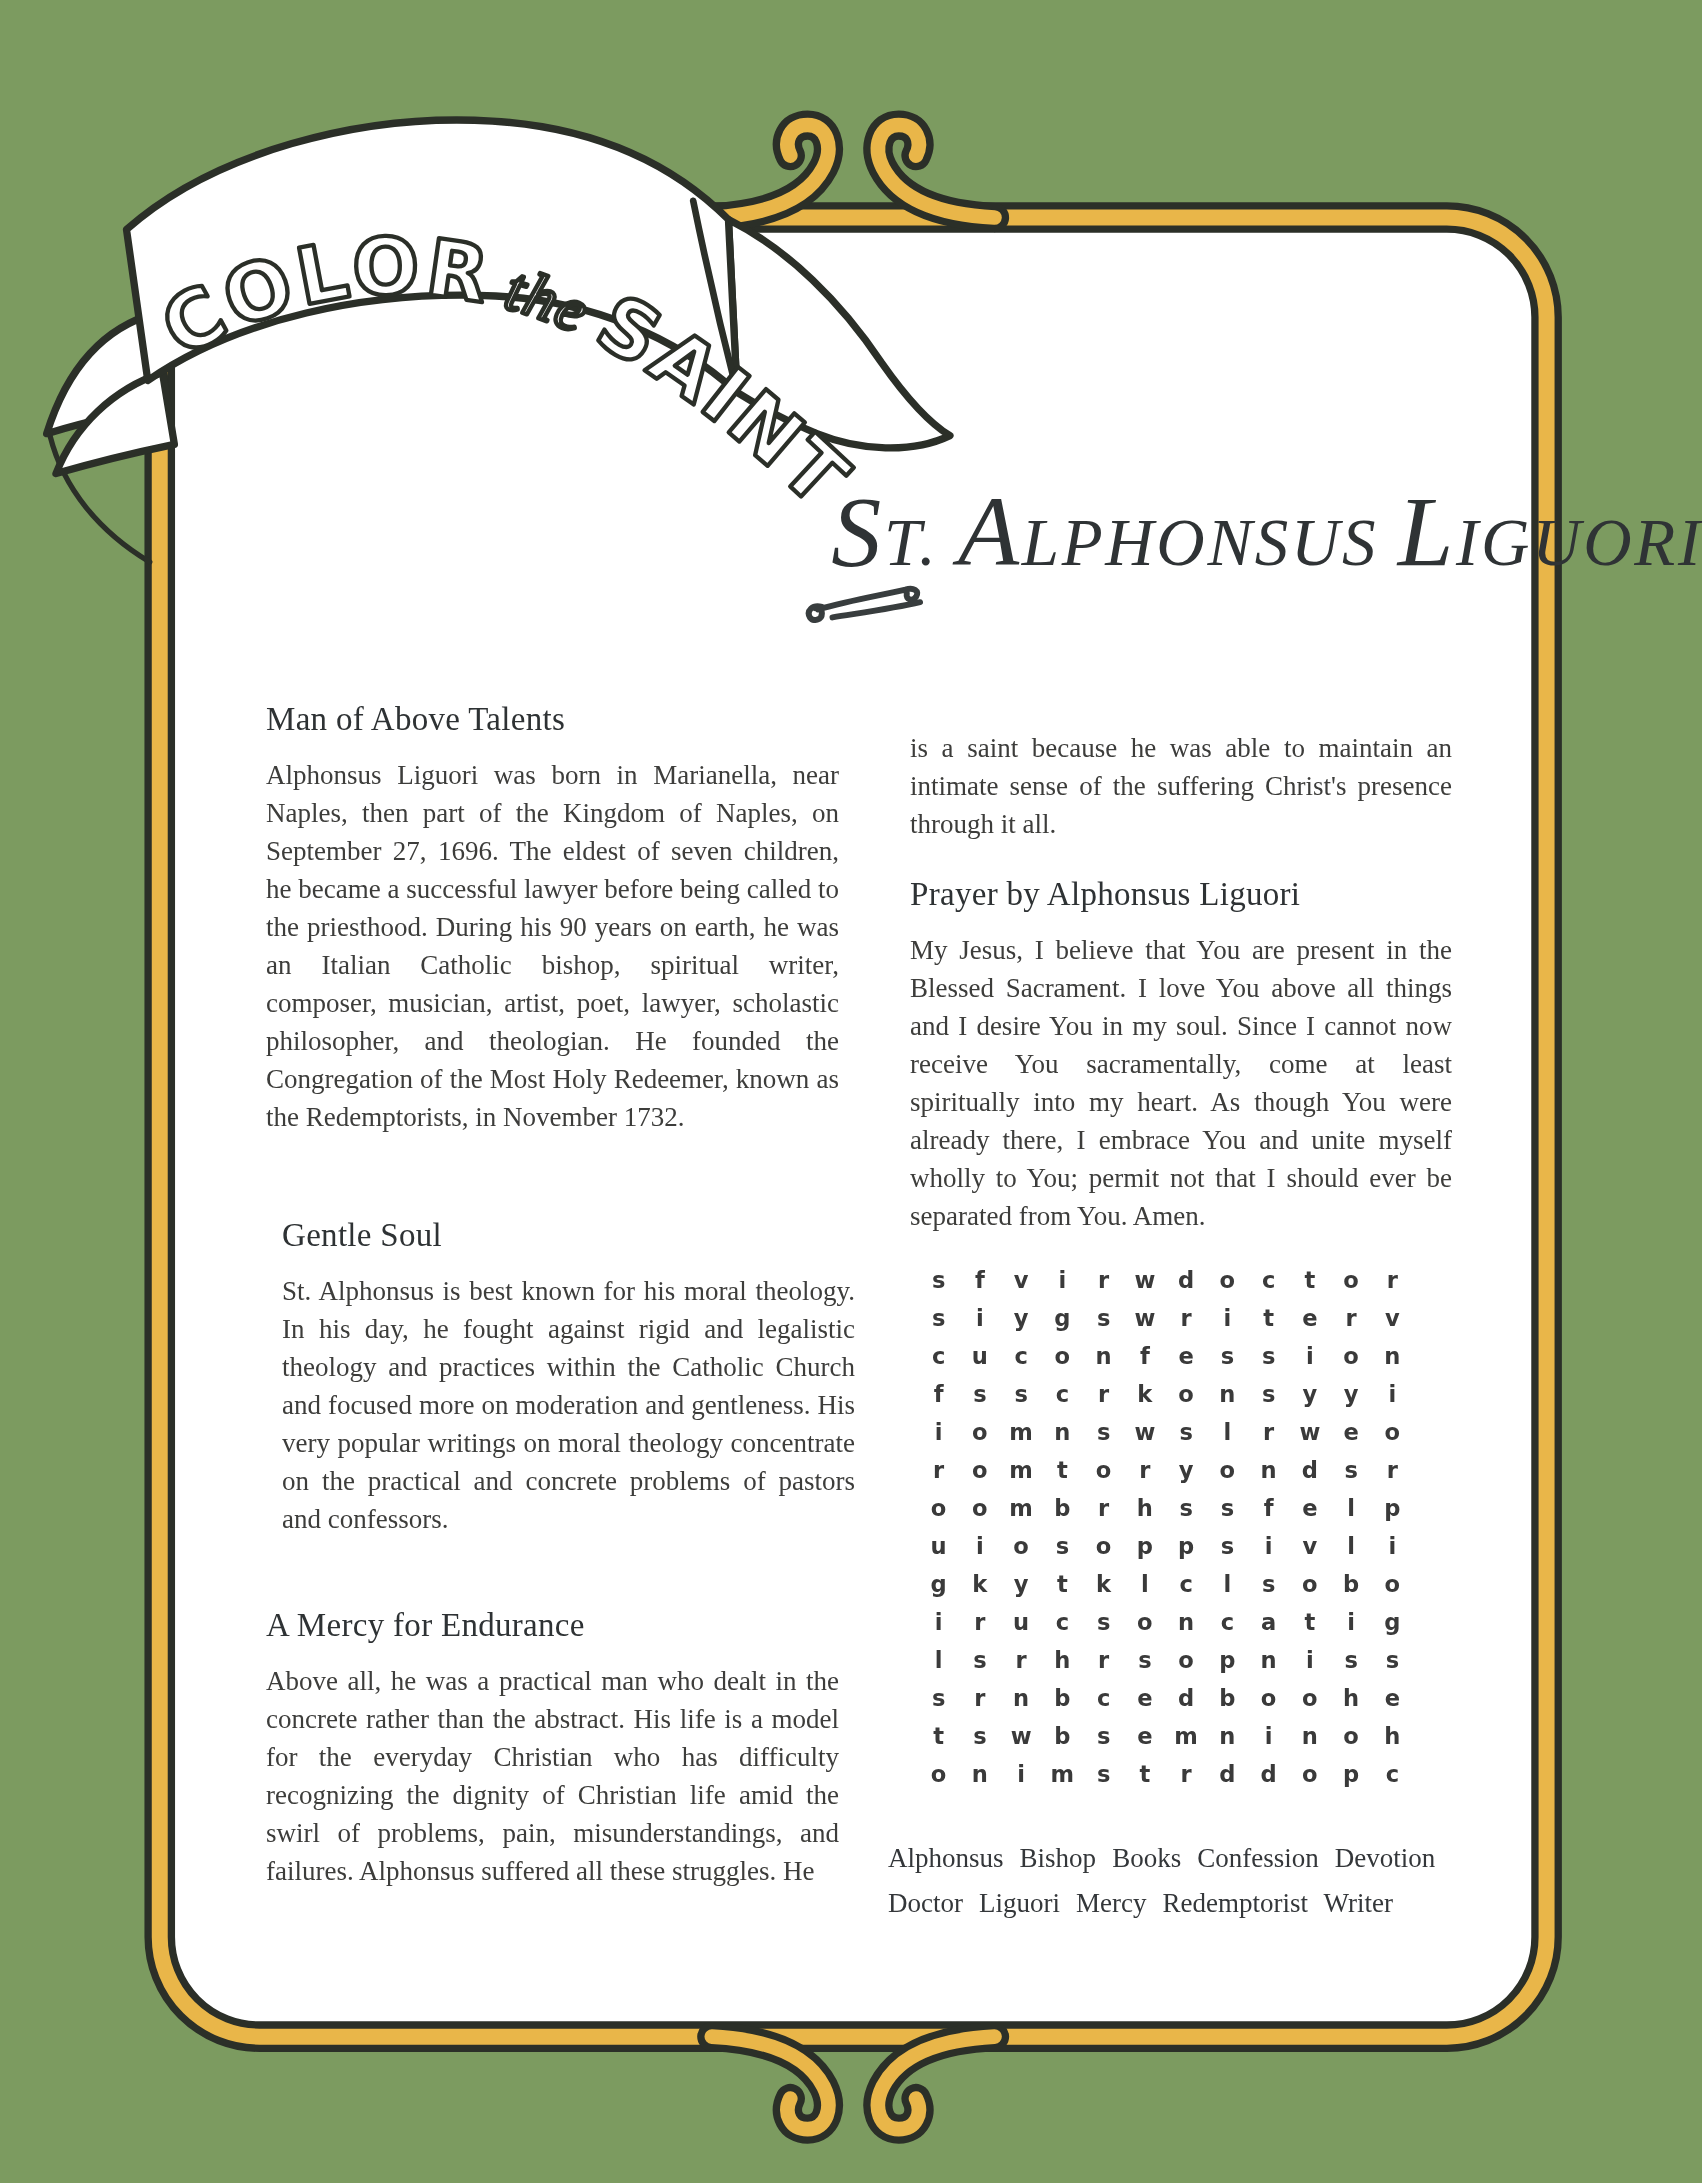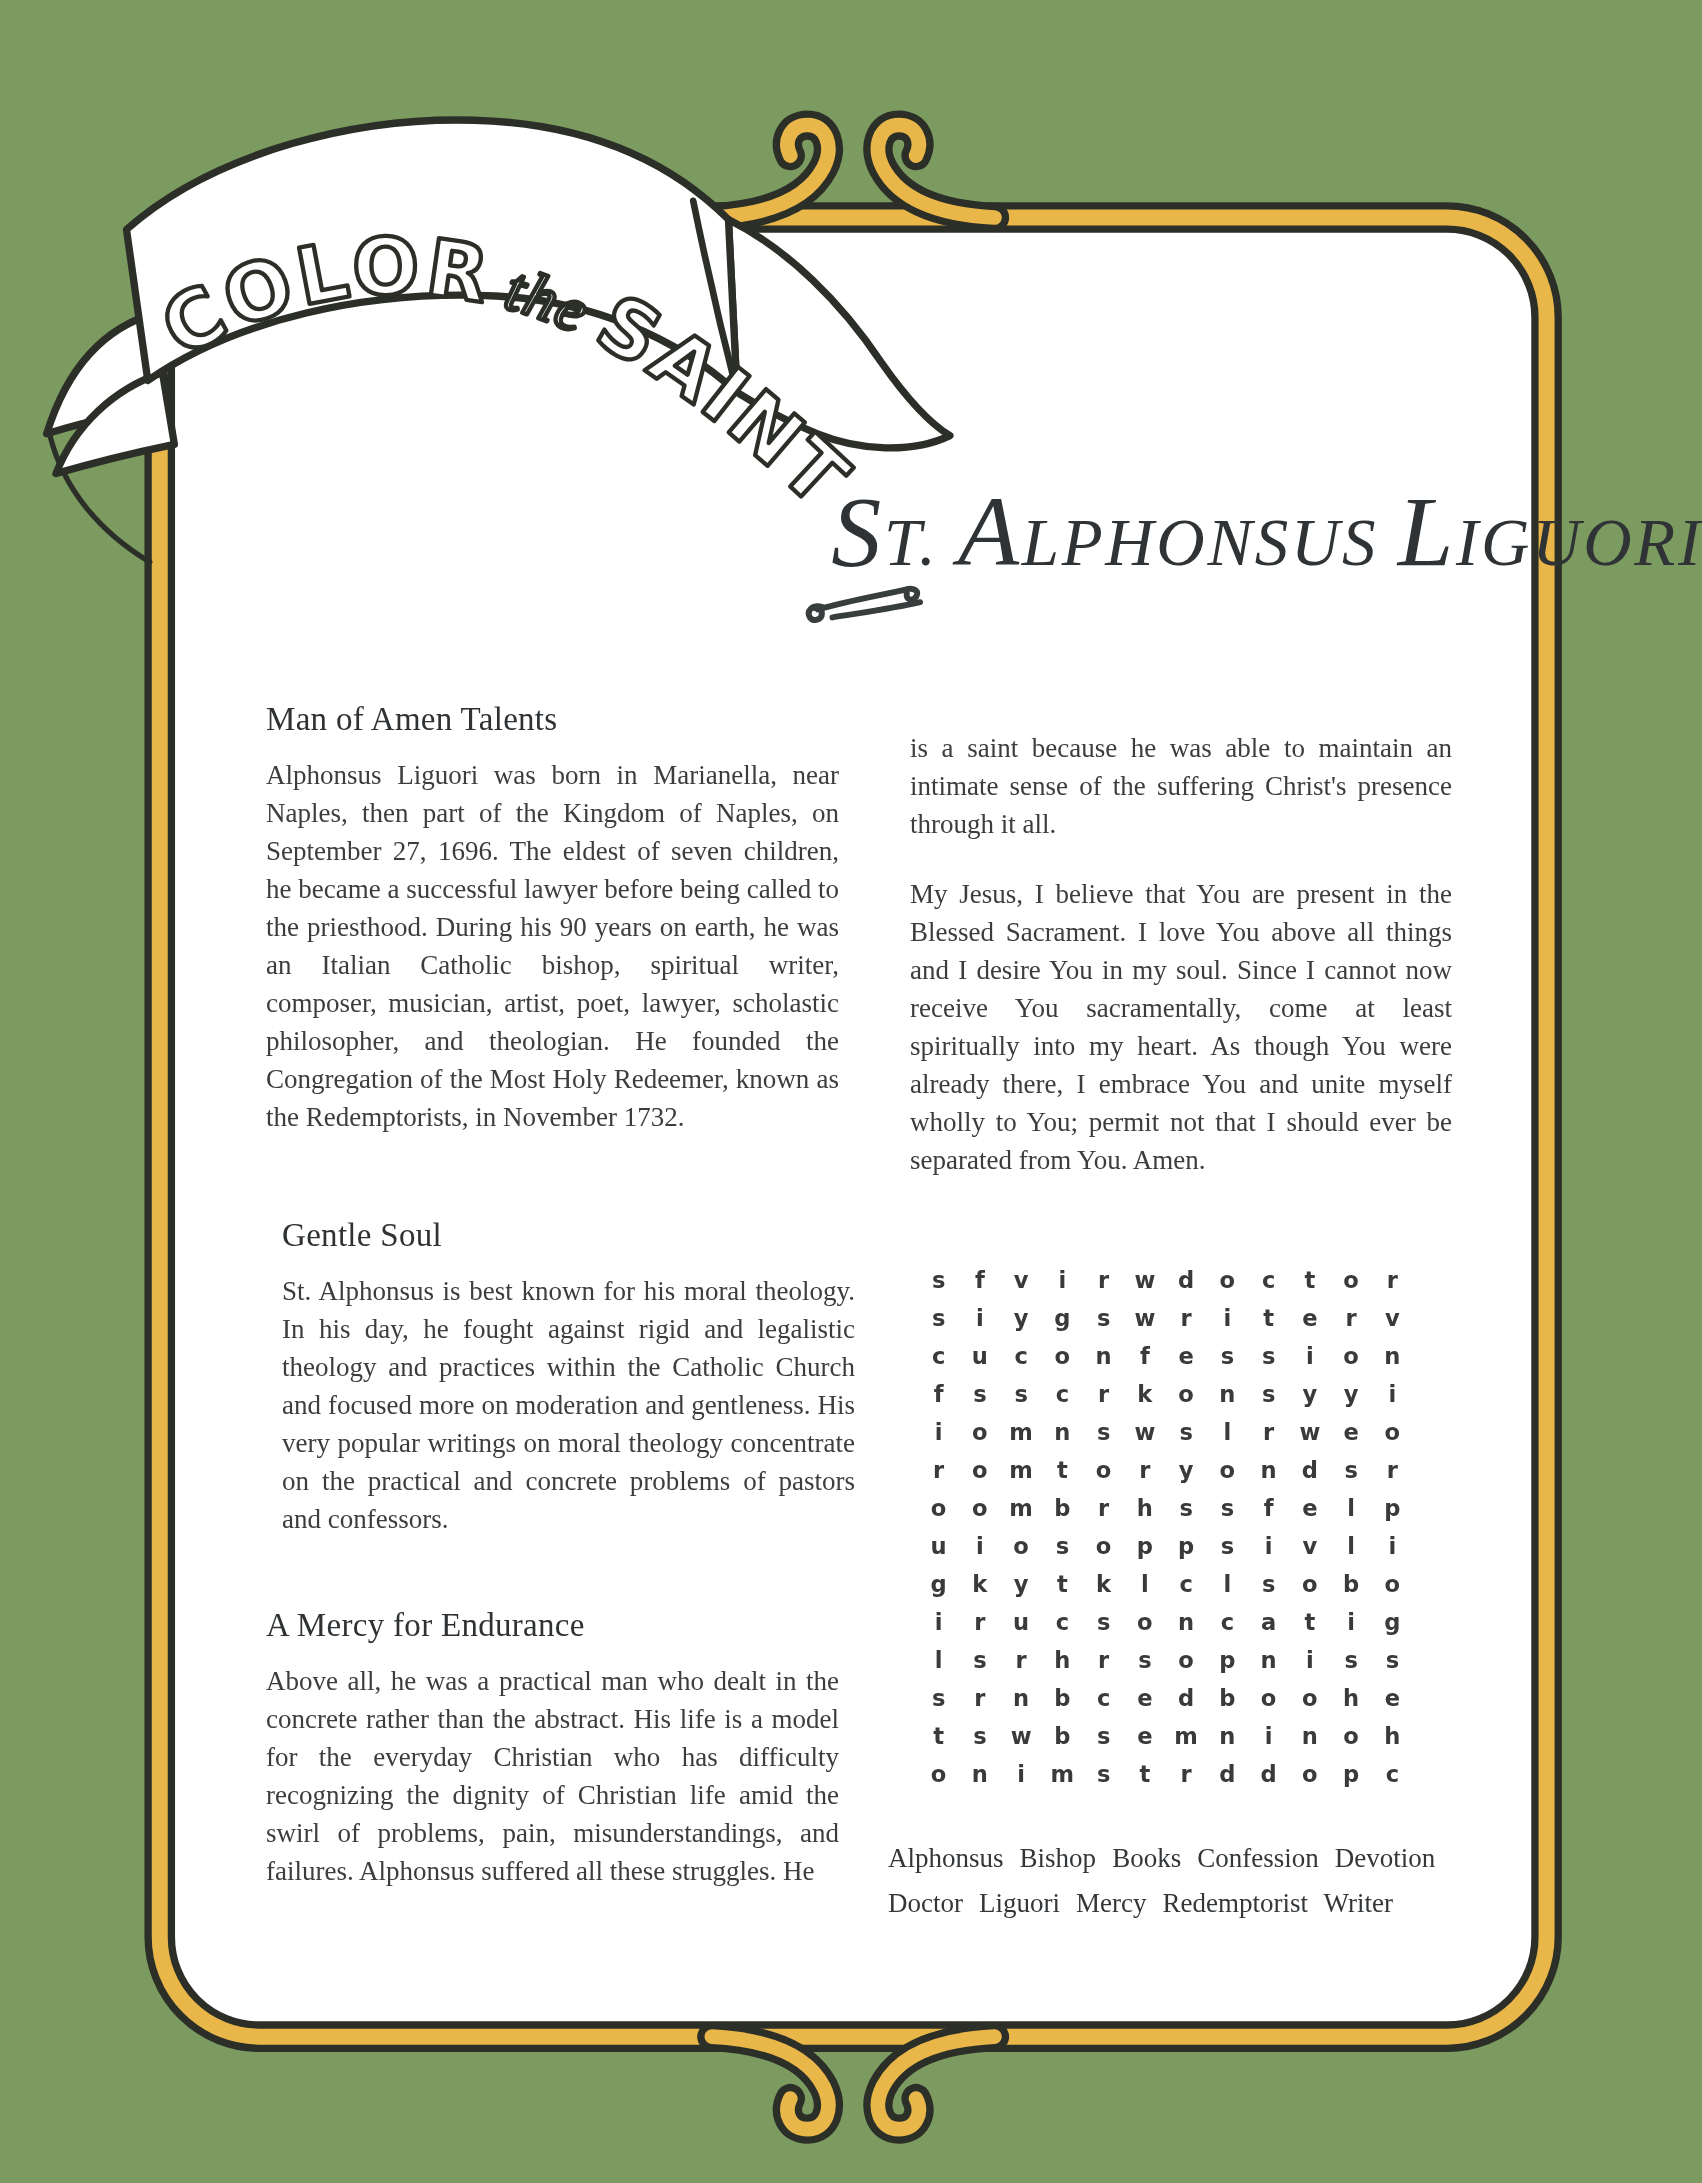--- a/index.html
+++ b/index.html
@@ -107,39 +107,40 @@
 
   <svg class="flourish" width="126" height="43" viewBox="0 0 190 64">
     <g fill="none" stroke="#383D3E" stroke-width="9" stroke-linecap="round">
       <path d="M 30 40 C 16 36 6 46 12 56 C 17 63 30 60 30 50 C 30 44 26 41 20 42"></path>
       <path d="M 24 44 C 72 30 122 22 156 14 C 168 10 178 16 172 25 C 167 32 156 30 158 20"></path>
       <path d="M 46 56 C 96 48 140 42 178 33"></path>
     </g>
   </svg>
 
   <div class="col-block sec left-col" style="left:266px;top:700px;">
-    <h2>Man of Amen Talents</h2>
+    <h2>Man of Above Talents</h2>
     <p>Alphonsus Liguori was born in Marianella, near Naples, then part of the Kingdom of Naples, on September 27, 1696. The eldest of seven children, he became a successful lawyer before being called to the priesthood. During his 90 years on earth, he was an Italian Catholic bishop, spiritual writer, composer, musician, artist, poet, lawyer, scholastic philosopher, and theologian. He founded the Congregation of the Most Holy Redeemer, known as the Redemptorists, in November 1732.</p>
   </div>
 
   <div class="col-block sec left-col" style="left:282px;top:1216px;">
     <h2>Gentle Soul</h2>
     <p>St. Alphonsus is best known for his moral theology. In his day, he fought against rigid and legalistic theology and practices within the Catholic Church and focused more on moderation and gentleness. His very popular writings on moral theology concentrate on the practical and concrete problems of pastors and confessors.</p>
   </div>
 
   <div class="col-block sec left-col" style="left:266px;top:1606px;">
     <h2>A Mercy for Endurance</h2>
     <p>Above all, he was a practical man who dealt in the concrete rather than the abstract. His life is a model for the everyday Christian who has difficulty recognizing the dignity of Christian life amid the swirl of problems, pain, misunderstandings, and failures. Alphonsus suffered all these struggles. He</p>
   </div>
 
   <div class="col-block right-col" style="left:910px;top:697px;margin-top:32px;">
     <p class="bodytext">is a saint because he was able to maintain an intimate sense of the suffering Christ's presence through it all.</p>
   </div>
 
   <div class="col-block sec right-col" style="left:910px;top:875px;">
+    <h2>Prayer by Alphonsus Liguori</h2>
     <p>My Jesus, I believe that You are present in the Blessed Sacrament. I love You above all things and I desire You in my soul. Since I cannot now receive You sacramentally, come at least spiritually into my heart. As though You were already there, I embrace You and unite myself wholly to You; permit not that I should ever be separated from You. Amen.</p>
   </div>
 
   <div class="wordsearch">
       <span>s</span>
       <span>f</span>
       <span>v</span>
       <span>i</span>
       <span>r</span>
       <span>w</span>

